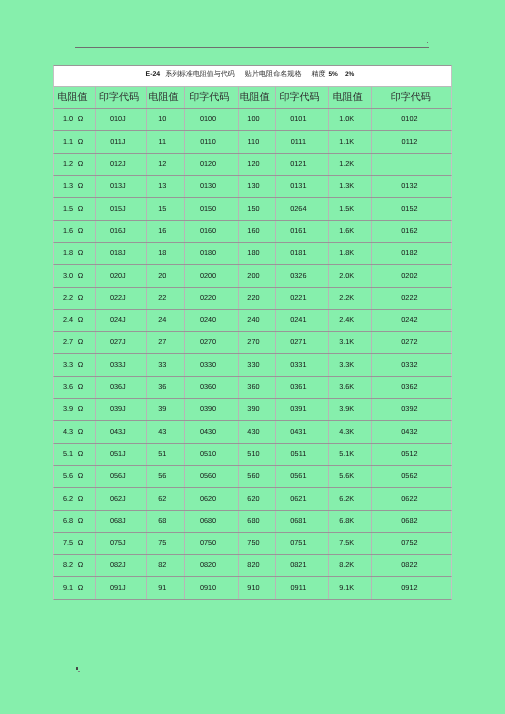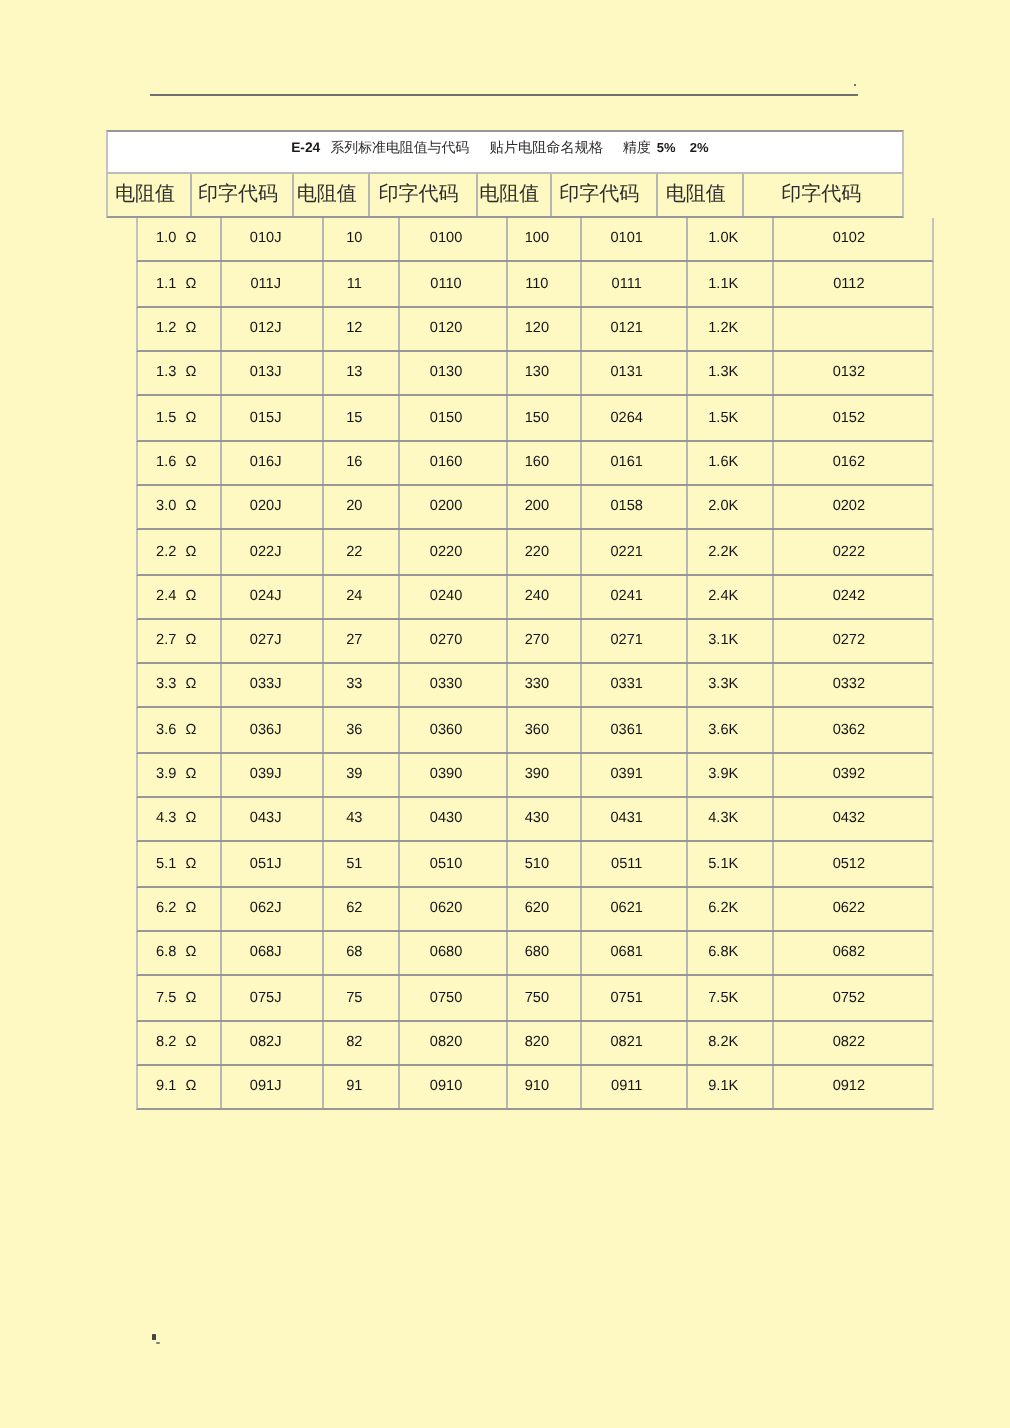--- a/index.html
+++ b/index.html
@@ -1,21 +1,21 @@
 <!DOCTYPE html>
 <html><head>
 <meta charset="utf-8">
 <title>E-24</title>
 <style>
     html,body{margin:0;padding:0;}
     body{width:505px;height:714px;background:#ffffff;
          font-family:"Liberation Sans",sans-serif;
          -webkit-font-smoothing:antialiased;
          text-rendering:geometricPrecision;}
-    .page{position:relative;width:505px;height:714px;overflow:hidden;background:#fef9c3;}
+    .page{position:relative;width:505px;height:714px;overflow:hidden;background:#86efac;}
 
     .top-rule{position:absolute;left:75px;top:47px;width:354px;height:1px;
               background:#6f6f6f;}
     .top-dot{position:absolute;left:426.6px;top:41.8px;width:1.6px;height:1.6px;
              background:#757575;}
     .bottom-mark{position:absolute;left:74px;top:664px;width:8px;height:10px;}
     .bottom-mark .bm-stem{position:absolute;left:2.3px;top:2.6px;width:1.3px;height:3.0px;
              background:#454545;border-radius:0.3px;}
     .bottom-mark .bm-dot{position:absolute;left:4.3px;top:6.8px;width:1.7px;height:1.1px;
              background:#7c7c7c;border-radius:0.5px;}
@@ -30,21 +30,21 @@
     .cap.s1{left:111.0px;font-size:6.95px;}
     .cap.s2{left:190.6px;font-size:7.1px;}
     .cap.s3{left:257.2px;font-size:7.0px;}
     .cap.p1{left:274.2px;top:4.8px;font-size:6.5px;font-weight:bold;color:#1b1b1b;}
     .cap.p2{left:290.7px;top:4.8px;font-size:6.5px;font-weight:bold;color:#1b1b1b;}
 
     .head-row,.tr{position:relative;box-sizing:border-box;width:399.2px;
         border-left:1px solid #c2c2c2;border-right:1px solid #c2c2c2;
         border-bottom:1px solid #979797;}
     .head-row{height:22.2px;}
-    .tr{height:22.3px;margin-left:15px;}
+    .tr{height:22.3px;}
     .cell{position:absolute;top:0;bottom:0;display:flex;align-items:center;will-change:opacity;
             justify-content:center;box-sizing:border-box;
             border-right:1px solid #b6b6b6;overflow:hidden;}
     .cell.c7{border-right:none;}
     .th{font-size:10px;color:#2d2d2d;padding-right:4.2px;align-items:flex-start;padding-top:3.45px;}
     .td{font-size:7.3px;color:#161616;padding-right:6.6px;align-items:flex-start;padding-top:5.3px;}
     .td.c0{word-spacing:2.6px;padding-right:3px;}
     .c0{left:0.0px;width:41.9px;}
     .c1{left:41.9px;width:51.1px;}
     .c2{left:93.0px;width:37.6px;}
@@ -253,36 +253,62 @@
           </div>
           <div class="cell td c6">
             <span>1.6K</span>
           </div>
           <div class="cell td c7">
             <span>0162</span>
           </div>
         </div>
       <div class="tr">
           <div class="cell td c0">
+            <span>1.8 Ω</span>
+          </div>
+          <div class="cell td c1">
+            <span>018J</span>
+          </div>
+          <div class="cell td c2">
+            <span>18</span>
+          </div>
+          <div class="cell td c3">
+            <span>0180</span>
+          </div>
+          <div class="cell td c4">
+            <span>180</span>
+          </div>
+          <div class="cell td c5">
+            <span>0181</span>
+          </div>
+          <div class="cell td c6">
+            <span>1.8K</span>
+          </div>
+          <div class="cell td c7">
+            <span>0182</span>
+          </div>
+        </div>
+      <div class="tr">
+          <div class="cell td c0">
             <span>3.0 Ω</span>
           </div>
           <div class="cell td c1">
             <span>020J</span>
           </div>
           <div class="cell td c2">
             <span>20</span>
           </div>
           <div class="cell td c3">
             <span>0200</span>
           </div>
           <div class="cell td c4">
             <span>200</span>
           </div>
           <div class="cell td c5">
-            <span>0158</span>
+            <span>0326</span>
           </div>
           <div class="cell td c6">
             <span>2.0K</span>
           </div>
           <div class="cell td c7">
             <span>0202</span>
           </div>
         </div>
       <div class="tr">
           <div class="cell td c0">
@@ -483,20 +509,46 @@
             <span>510</span>
           </div>
           <div class="cell td c5">
             <span>0511</span>
           </div>
           <div class="cell td c6">
             <span>5.1K</span>
           </div>
           <div class="cell td c7">
             <span>0512</span>
+          </div>
+        </div>
+      <div class="tr">
+          <div class="cell td c0">
+            <span>5.6 Ω</span>
+          </div>
+          <div class="cell td c1">
+            <span>056J</span>
+          </div>
+          <div class="cell td c2">
+            <span>56</span>
+          </div>
+          <div class="cell td c3">
+            <span>0560</span>
+          </div>
+          <div class="cell td c4">
+            <span>560</span>
+          </div>
+          <div class="cell td c5">
+            <span>0561</span>
+          </div>
+          <div class="cell td c6">
+            <span>5.6K</span>
+          </div>
+          <div class="cell td c7">
+            <span>0562</span>
           </div>
         </div>
       <div class="tr">
           <div class="cell td c0">
             <span>6.2 Ω</span>
           </div>
           <div class="cell td c1">
             <span>062J</span>
           </div>
           <div class="cell td c2">

